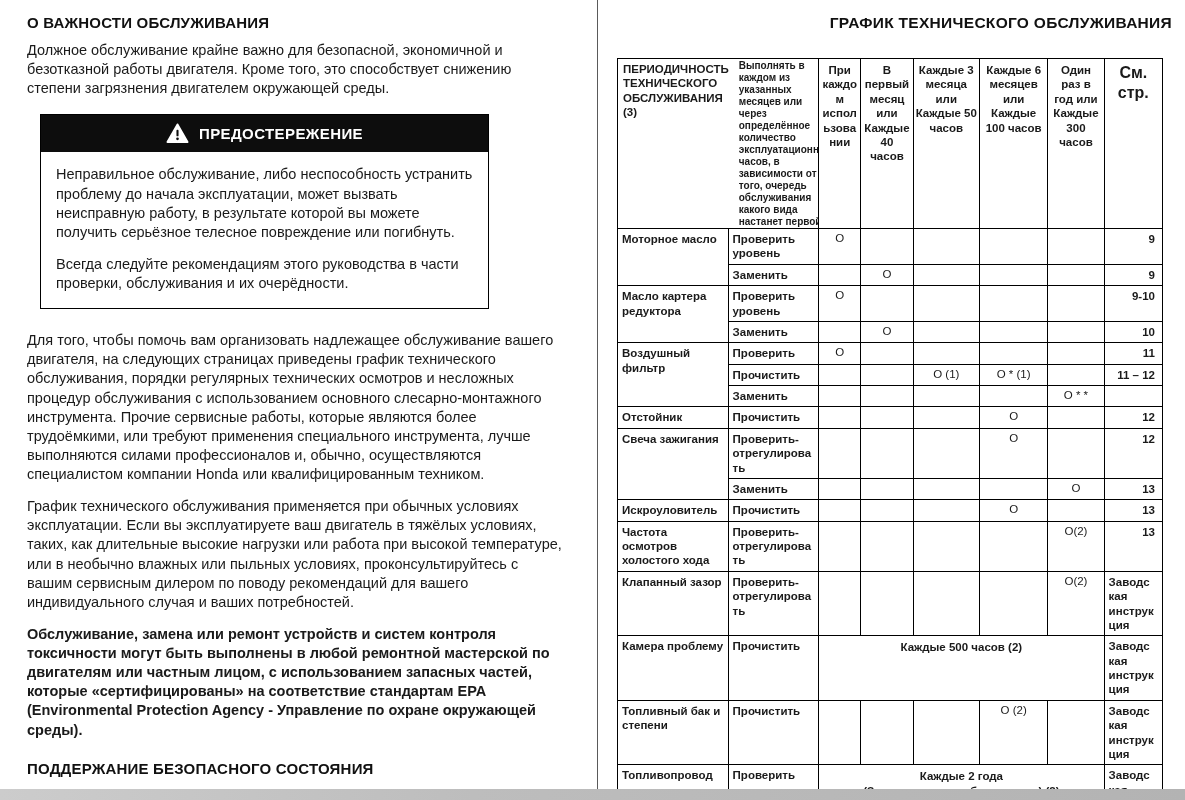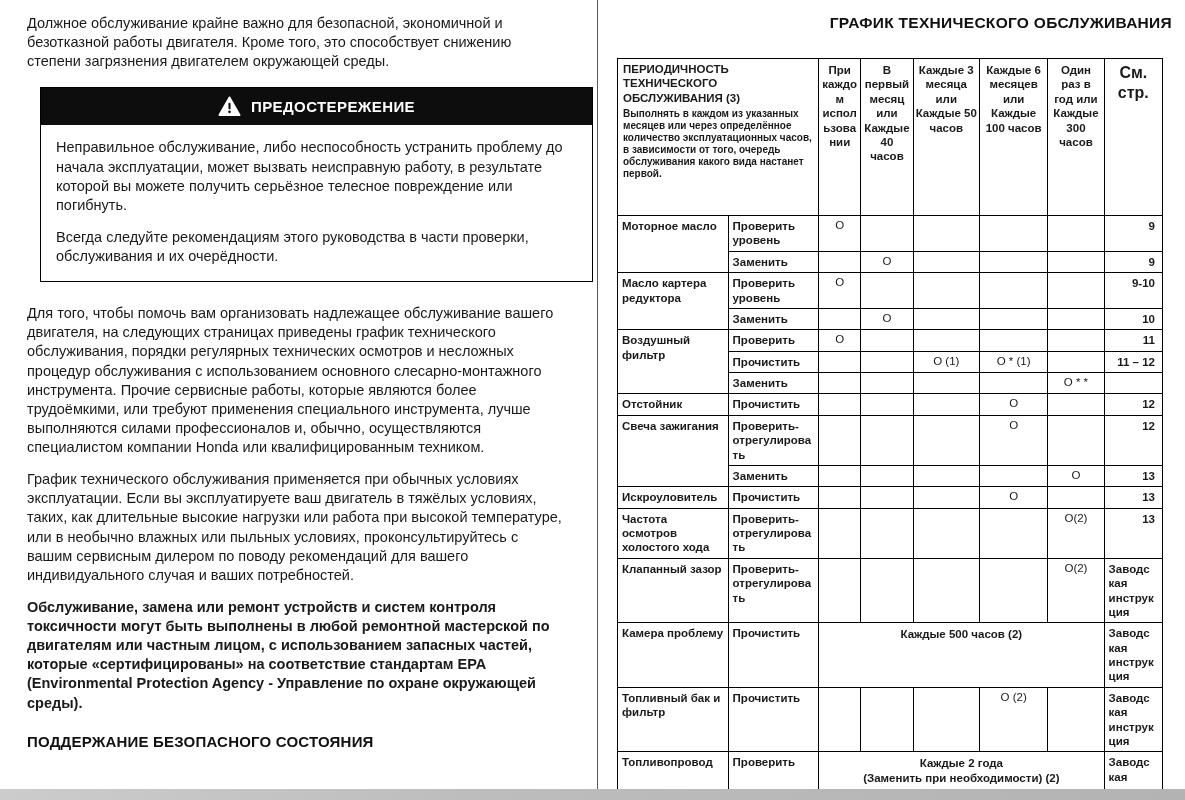--- a/index.html
+++ b/index.html
@@ -27,21 +27,21 @@
   }
   h2.section-heading.safety { margin-top: 20px; }
   .page-left p {
     font-size: 14.5px; line-height: 1.32; margin: 0 0 13px 0;
   }
   p.bold-para { font-weight: bold; }
 
   
   .warning-box {
     border: 1px solid #000;
-    width: 553px; margin: 16px 0 22px 13px;
+    width: 449px; margin: 16px 0 22px 13px;
     background: #fff;
   }
   .warning-header {
     background: #0d0d0d; color: #fff;
     height: 37px; display: flex; align-items: center; justify-content: center;
     gap: 10px; font-weight: bold; font-size: 15px; letter-spacing: .4px;
   }
   .warning-icon { display: inline-flex; }
   .warning-body { padding: 13px 15px 2px 15px; }
   .warning-body p { font-size: 14.5px; line-height: 1.32; margin: 0 0 13px 0; }
@@ -68,21 +68,21 @@
     table-layout: fixed;
     width: 546px; height: 710px;
     margin-left: 5px;
   }
   table.maintenance th, table.maintenance td {
     border: 1px solid #000;
     vertical-align: top;
     overflow: hidden;
   }
   th.corner { height: 157px; padding: 0; text-align: left; }
-  .corner-inner { display: flex; flex-direction: column; height: 100%; align-items: flex-end; }
+  .corner-inner { display: flex; flex-direction: row; height: 100%; }
   .corner-title {
     font-size: 11.5px; font-weight: bold; line-height: 1.25;
     padding: 3px 5px 2px 5px; text-align: left;
   }
   .corner-note {
     font-size: 10px; font-weight: bold; line-height: 1.2;
     padding: 1px 5px 0 5px; text-align: left; flex: 1;
   }
   .corner-object {
     height: 22px; position: relative;
@@ -121,20 +121,21 @@
     padding: 3px 7px 3px 3px; line-height: 1.25;
   }
   td.pageref.long {
     text-align: left; padding-left: 4px; overflow-wrap: anywhere;
   }
 </style>
 </head>
 <body>
 
 <div class="page-left">
+  <h2 class="section-heading">О ВАЖНОСТИ ОБСЛУЖИВАНИЯ</h2>
   <p>Должное обслуживание крайне важно для безопасной, экономичной и безотказной работы двигателя. Кроме того, это способствует снижению степени загрязнения двигателем окружающей среды.</p>
 
   <div class="warning-box">
     <div class="warning-header">
       <span class="warning-icon">
         <svg width="23" height="21" viewBox="0 0 24 22" aria-hidden="true">
           <path d="M12 1.5 L22.5 20 H1.5 Z" fill="#ffffff" stroke="#ffffff" stroke-width="2" stroke-linejoin="round"></path>
           <rect x="10.9" y="7" width="2.2" height="7" rx="1" fill="#0d0d0d"></rect>
           <circle cx="12" cy="16.6" r="1.4" fill="#0d0d0d"></circle>
         </svg>
@@ -315,21 +316,21 @@
           <td class="mark">О(2)</td>
           <td class="pageref long">Заводская инструкция</td>
         </tr>
         <tr>
           <td class="item" rowspan="1">Камера проблему</td>
           <td class="action">Прочистить</td>
           <td class="span-cell" colspan="5">Каждые 500 часов (2)</td>
           <td class="pageref long">Заводская инструкция</td>
         </tr>
         <tr>
-          <td class="item" rowspan="1">Топливный бак и фильтр</td>
+          <td class="item" rowspan="1">Топливный бак и степени</td>
           <td class="action">Прочистить</td>
           <td class="mark"></td>
           <td class="mark"></td>
           <td class="mark"></td>
           <td class="mark">О (2)</td>
           <td class="mark"></td>
           <td class="pageref long">Заводская инструкция</td>
         </tr>
         <tr>
           <td class="item" rowspan="1">Топливопровод</td>

